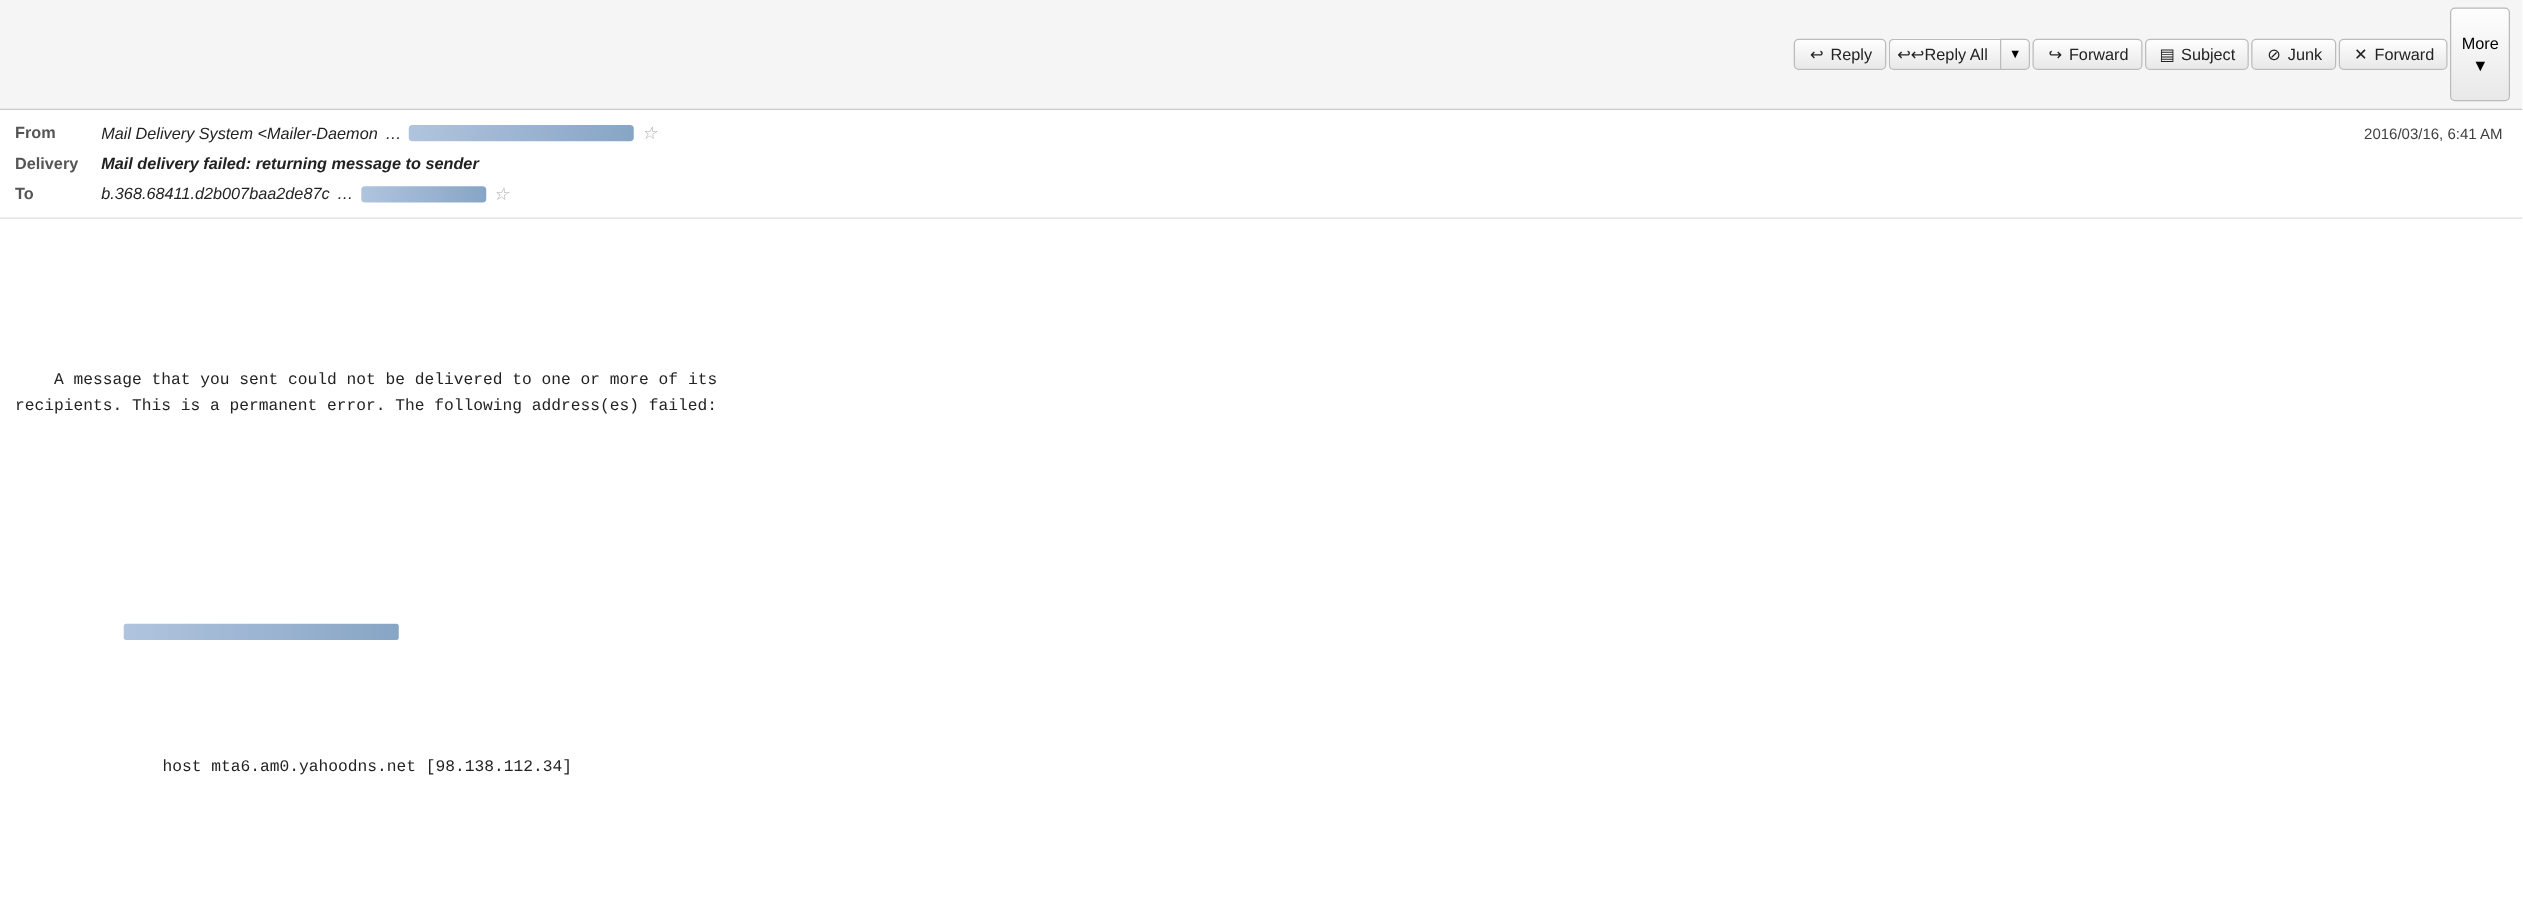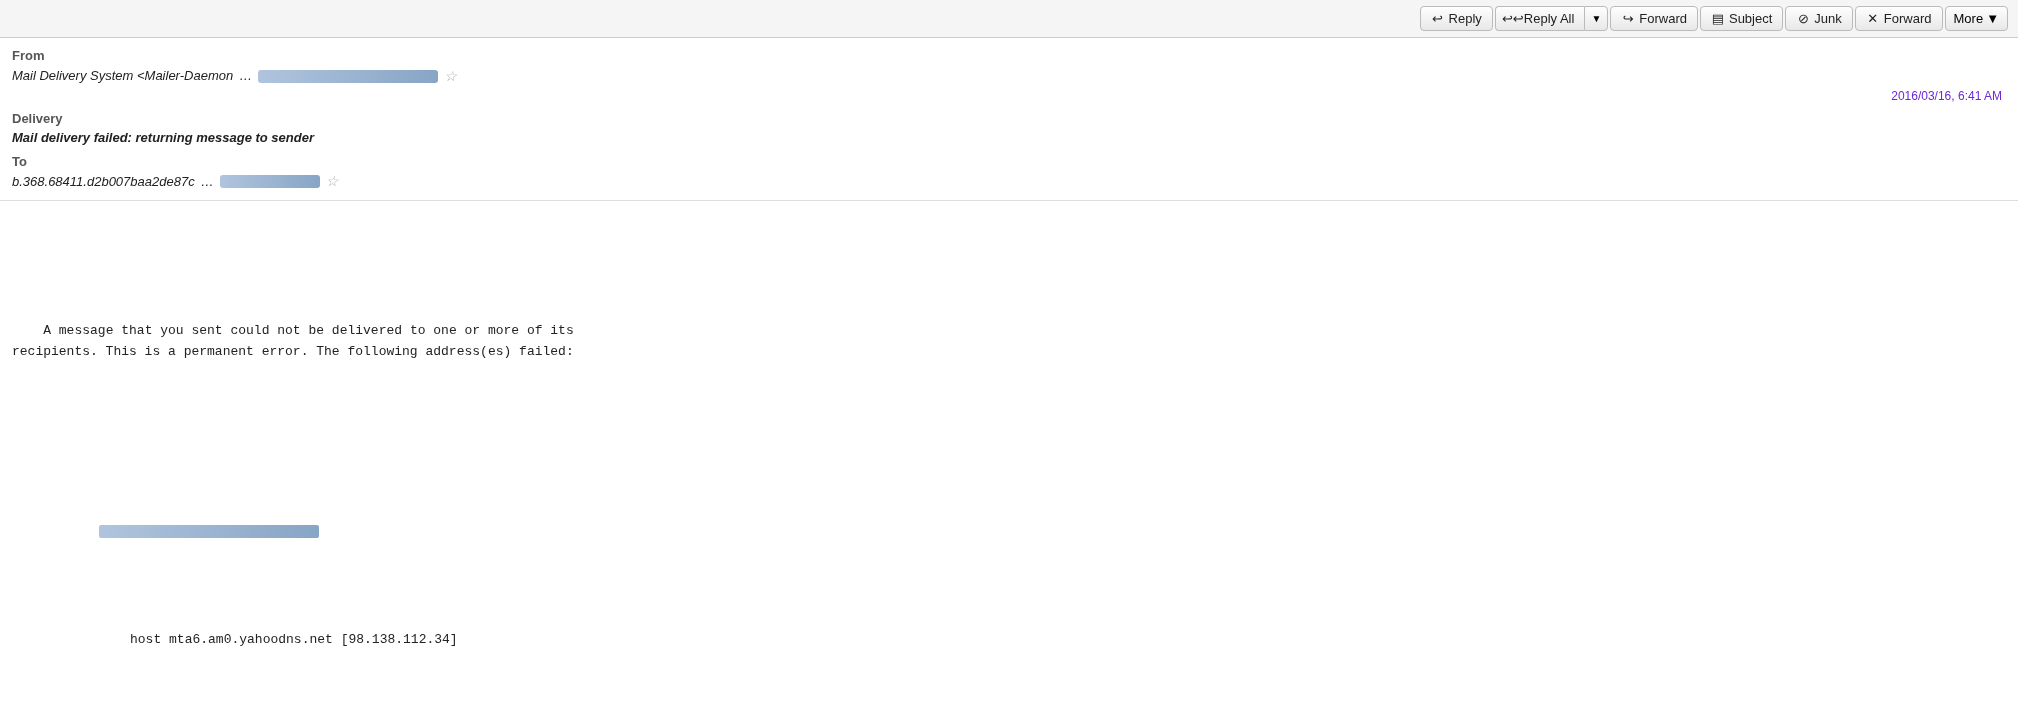--- a/index.html
+++ b/index.html
@@ -58,45 +58,45 @@
       border-radius: 0 4px 4px 0;
       background: linear-gradient(to bottom, #fefefe, #e8e8e8);
       border: 1px solid #bbb;
       cursor: pointer;
       display: inline-flex;
       align-items: center;
       font-size: 10px;
     }
 
     .more-btn {
-      padding: 4px 8px;
+      padding: 20px 8px;
       background: linear-gradient(to bottom, #fefefe, #e8e8e8);
       border: 1px solid #bbb;
       border-radius: 4px;
       font-size: 13px;
       cursor: pointer;
       display: inline-flex;
       align-items: center;
       gap: 3px;
+      flex-direction: column;
     }
 
     
     .email-headers {
       padding: 6px 12px;
       border-bottom: 1px solid #ddd;
       background: #fff;
     }
 
     .header-row {
       display: flex;
       align-items: flex-start;
       padding: 2px 0;
       font-size: 13px;
       line-height: 1.5;
-      flex-direction: column;
     }
 
     .header-label {
       font-weight: bold;
       color: #555;
       min-width: 65px;
       margin-right: 4px;
       flex-shrink: 0;
     }
 
@@ -125,21 +125,21 @@
       background: linear-gradient(to right, #b0c4de, #87a5c5);
       border-radius: 3px;
       color: transparent;
       user-select: none;
       height: 13px;
       vertical-align: middle;
     }
 
     .timestamp {
       font-size: 12px;
-      color: #6d28d9;
+      color: #404040;
       text-align: right;
       margin-left: auto;
       padding-right: 4px;
       align-self: center;
     }
 
     
     .email-body {
       padding: 16px 12px;
       font-family: 'Courier New', Courier, monospace;

